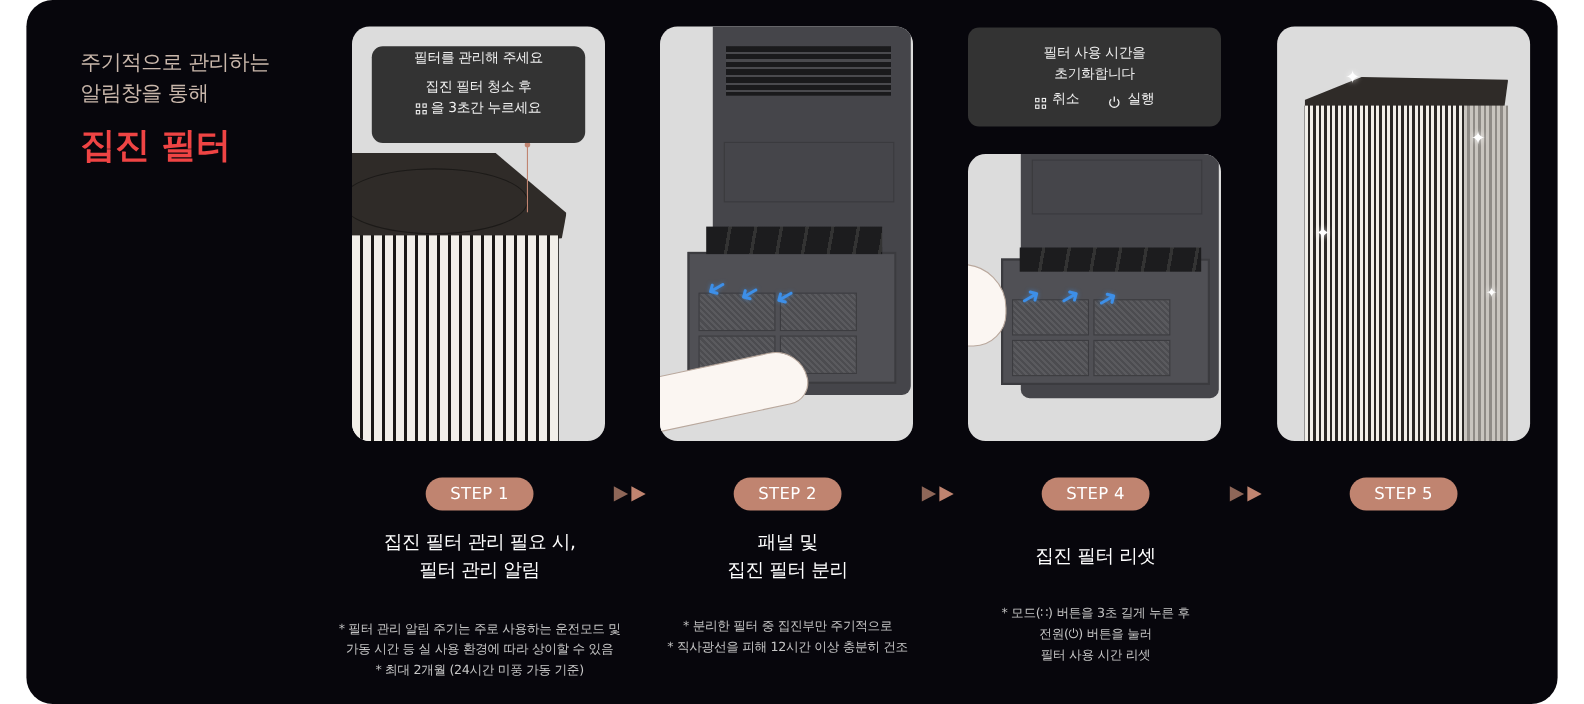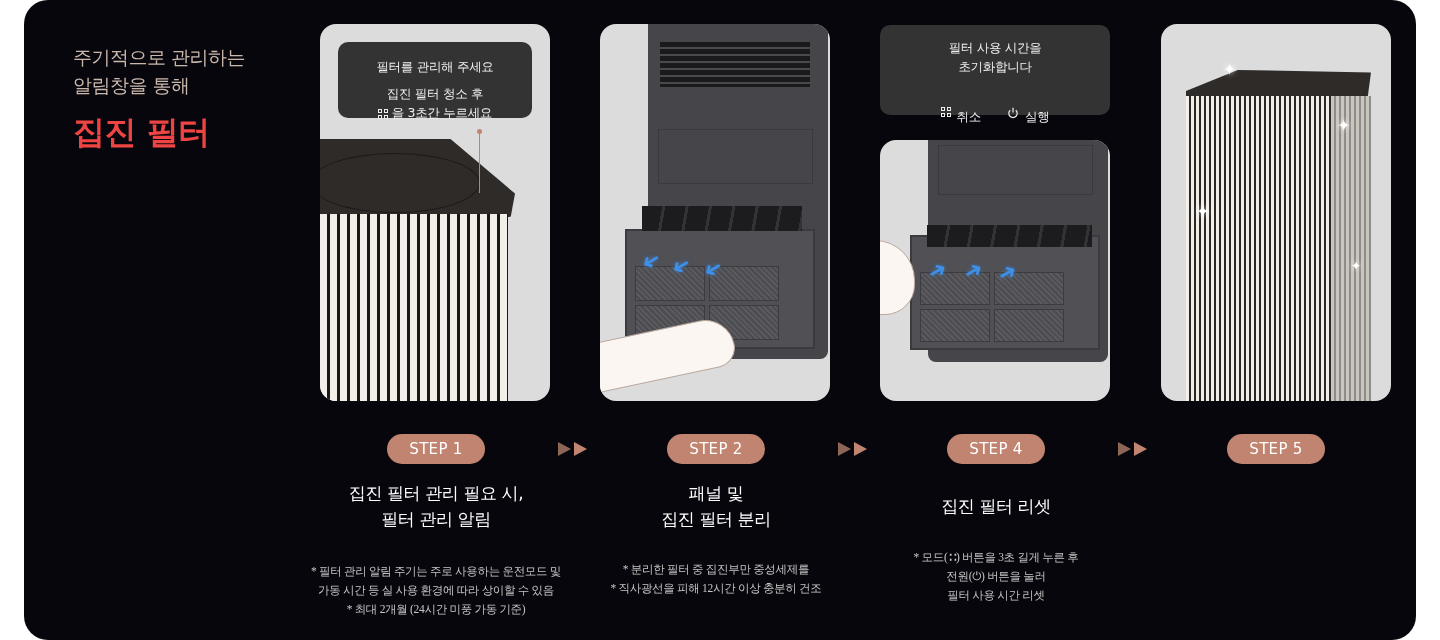--- a/index.html
+++ b/index.html
@@ -22,25 +22,25 @@
   }
   .card1 { left: 320px; top: 24px; width: 230px; height: 377px; }
   .card2 { left: 600px; top: 24px; width: 230px; height: 377px; }
   .card3 { left: 880px; top: 140px; width: 230px; height: 261px; }
   .card4 { left: 1161px; top: 24px; width: 230px; height: 377px; }
 
   .notice {
     position: absolute; background: #333333; border-radius: 10px; color: #f0f0f0;
     text-align: center; font-size: 12.5px; letter-spacing: -0.3px;
   }
-  .notice1 { left: 338px; top: 42px; width: 194px; height: 76px; padding-top: 15px; line-height: 19px; }
+  .notice1 { left: 338px; top: 42px; width: 194px; height: 88px; line-height: 19px; }
   .notice1 .gap { height: 8px; }
   .notice3 { left: 880px; top: 25px; width: 230px; height: 90px; padding-top: 13px; line-height: 19px; border-radius: 10px; }
   .notice3 .actions { margin-top: 4px; display: flex; justify-content: center; gap: 26px; }
-  .notice3 .action { display: inline-flex; align-items: flex-start; gap: 6px; margin-top: 27px; }
+  .notice3 .action { display: inline-flex; align-items: flex-end; gap: 6px; }
 
   .mode-glyph { display: inline-grid; grid-template-columns: 4px 4px; grid-template-rows: 4px 4px; gap: 2px; vertical-align: middle; }
   .mode-glyph i { border: 1px solid #eee; display: block; }
   .power-glyph { width: 12px; height: 12px; display: inline-block; vertical-align: middle; }
 
   .pointer-line { position: absolute; left: 479px; top: 131px; width: 1px; height: 62px; background: #c08470; }
   .pointer-dot { position: absolute; left: 477px; top: 129px; width: 5px; height: 5px; border-radius: 50%; background: #c08470; }
 
   
   .stripes {
@@ -60,21 +60,21 @@
   .sparkle { position: absolute; color: #ffffff; font-size: 16px; text-shadow: 0 0 6px #fff; }
 
   
   .step { position: absolute; top: 434px; width: 300px; text-align: center; }
   .badge {
     display: inline-block; background: #c08470; color: #ffffff; border-radius: 15px;
     width: 98px; height: 30px; line-height: 30px; font-size: 15px; letter-spacing: 0.3px;
   }
   .step-title { color: #ffffff; font-size: 17px; line-height: 26px; margin-top: 16px; letter-spacing: -0.4px; }
   .step-title.single { margin-top: 29px; }
-  .step-note { color: #c6c6c6; font-size: 11.5px; line-height: 19px; margin-top: 30px; letter-spacing: -0.3px; font-family: Liberation Serif, serif; }
+  .step-note { color: #c6c6c6; font-size: 11.5px; line-height: 19px; margin-top: 30px; letter-spacing: -0.3px; }
   .step-note.after-single { margin-top: 29px; }
 
   .arrows { position: absolute; top: 442px; display: flex; gap: 3px; }
   .tri { width: 0; height: 0; border-top: 7px solid transparent; border-bottom: 7px solid transparent; border-left: 13px solid #c08470; }
   .tri.dim { border-left-color: #8e6658; }
 </style>
 </head>
 <body>
 
 <div class="panel"></div>
@@ -193,21 +193,21 @@
     <div class="tri"></div>
 </div>
 
 <div class="step" style="left:566px;">
   <span class="badge">STEP 2</span>
   <div class="step-title">
     <div>패널 및</div>
     <div>집진 필터 분리</div>
   </div>
   <div class="step-note" style="margin-top:28px;">
-    <div>* 분리한 필터 중 집진부만 중성세제를</div>
+    <div>* 분리한 필터 중 집진부만 주기적으로</div>
     <div>* 직사광선을 피해 12시간 이상 충분히 건조</div>
   </div>
 </div>
 
 <div class="arrows" style="left:838px;">
   <div class="tri dim"></div>
     <div class="tri"></div>
 </div>
 
 <div class="step" style="left:846px;">

